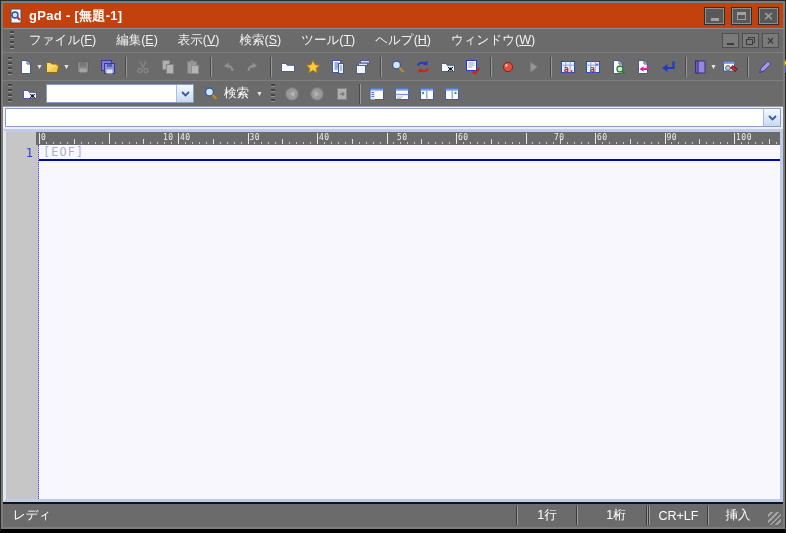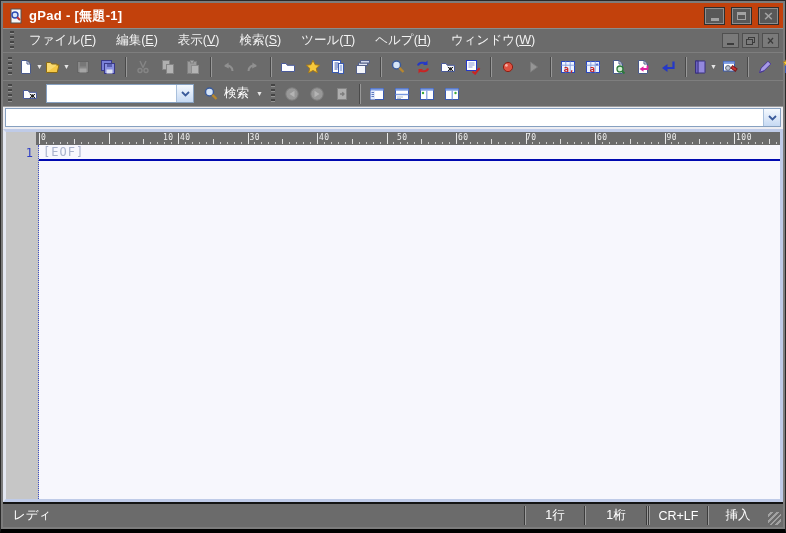--- a/index.html
+++ b/index.html
@@ -77,21 +77,21 @@
     font:12px "DejaVu Sans Mono",monospace;text-align:right;padding:1px 5px 0 0;flex:none;}
   .textarea{flex:1;position:relative;font:12px "DejaVu Sans Mono",monospace;cursor:text;}
   .first-line{height:16px;border-bottom:2px solid #0009b0;display:flex;align-items:center;padding-left:4px;}
   .eof{color:#a9b2cc;letter-spacing:1px;}
   
   .statusbar{height:25px;background:#6b6b6b;border-top:2px solid #141414;display:flex;align-items:stretch;
     color:#fff;font-size:12.5px;flex:none;}
   .spanel{display:flex;align-items:center;padding:0 6px;white-space:nowrap;}
   .sp-ready{flex:1;padding-left:10px;}
   .sp-line{width:58px;justify-content:center;}
-  .sp-col{width:60px;justify-content:center;}
+  .sp-col{width:60px;justify-content:center;margin-left:8px;}
   .sp-enc{width:99px;justify-content:center;}
   .sp-eol{width:57px;justify-content:center;}
   .sp-ins{width:58px;justify-content:center;}
   .sdiv{width:2px;margin:2px 0;background:linear-gradient(to right,#3c3c3c 1px,#9c9c9c 1px);flex:none;}
   .resize-grip{width:13px;height:13px;align-self:flex-end;margin:0 2px 2px 1px;
     background:repeating-linear-gradient(135deg,rgba(0,0,0,0) 0 2px,#a2a2a2 2px 4px);}
 </style>
 </head>
 <body>
 
@@ -512,21 +512,21 @@
         <div class="rdot" style="left: 456.95px;"></div>
         <div class="rdot" style="left: 463.9px;"></div>
         <div class="rdot" style="left: 470.85px;"></div>
         <div class="rdot" style="left: 477.8px;"></div>
         <div class="rmid" style="left: 484.75px;"></div>
         <div class="rdot" style="left: 491.7px;"></div>
         <div class="rdot" style="left: 498.65px;"></div>
         <div class="rdot" style="left: 505.6px;"></div>
         <div class="rdot" style="left: 512.55px;"></div>
         <div class="rline" style="left: 519.5px;"></div>
-        <span class="rlabel" style="left: 520px;">70</span>
+        <span class="rlabel" style="left: 548px;">70</span>
         <div class="rdot" style="left: 526.45px;"></div>
         <div class="rdot" style="left: 533.4px;"></div>
         <div class="rdot" style="left: 540.35px;"></div>
         <div class="rdot" style="left: 547.3px;"></div>
         <div class="rmid" style="left: 554.25px;"></div>
         <div class="rdot" style="left: 561.2px;"></div>
         <div class="rdot" style="left: 568.15px;"></div>
         <div class="rdot" style="left: 575.1px;"></div>
         <div class="rdot" style="left: 582.05px;"></div>
         <div class="rline" style="left: 589px;"></div>

